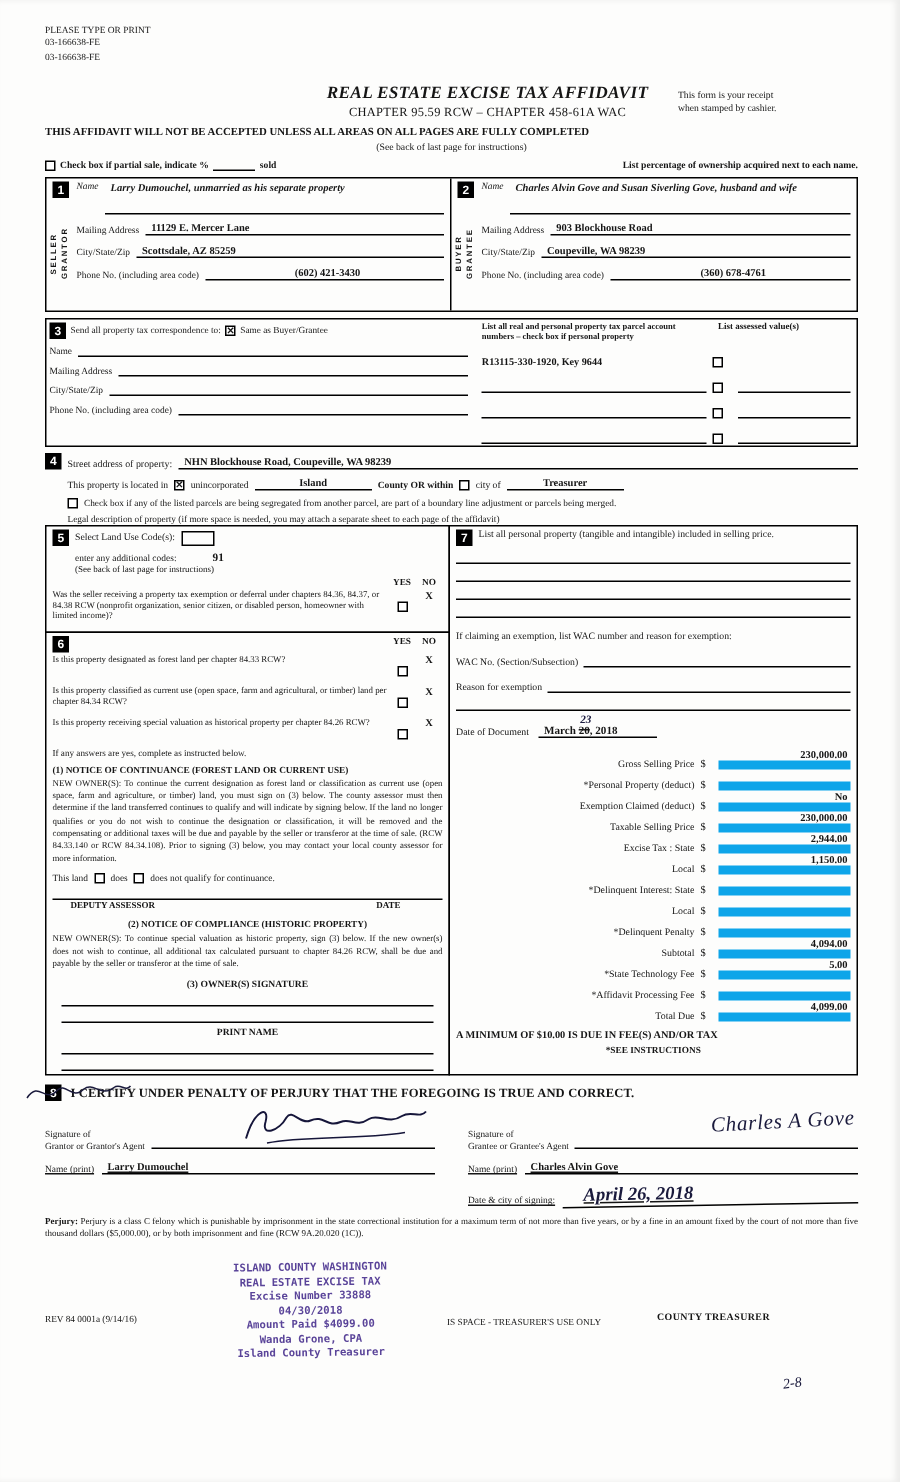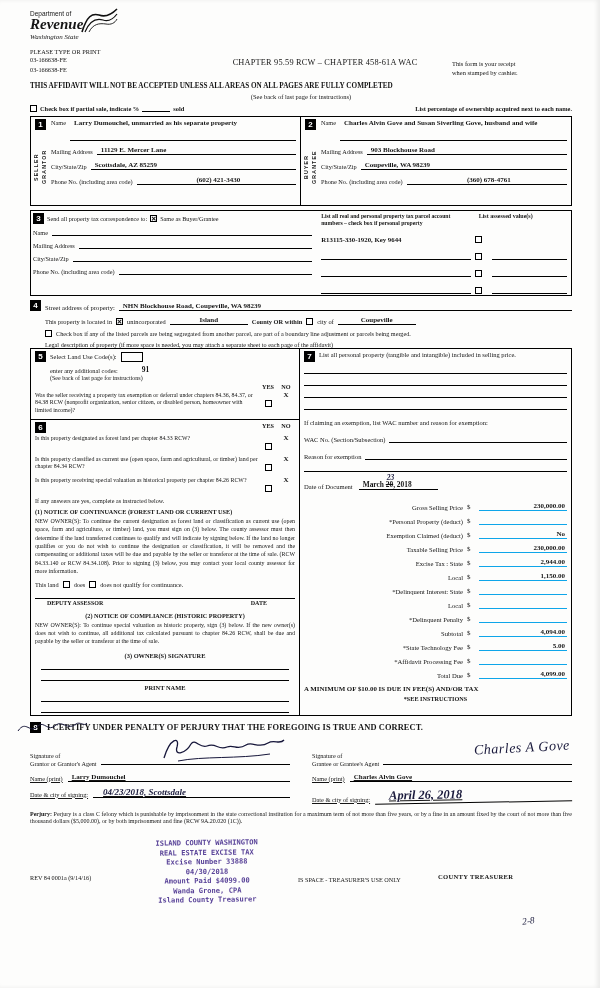--- a/index.html
+++ b/index.html
@@ -37,21 +37,21 @@
   .parties{display:flex;margin-top:4px;height:90px;}
   .party{width:50%;display:flex;padding:2px 4px 2px 2px;}
   .party.first{border-right:1.3px solid #000;}
   .ptab{width:15px;display:flex;flex-direction:column;align-items:center;flex:none;}
   .vlabel{writing-mode:vertical-rl;transform:rotate(180deg);font-family:"Liberation Sans",sans-serif;
           font-size:5.2px;font-weight:bold;letter-spacing:1.2px;line-height:1.5;height:68px;margin-top:3px;text-align:center;}
   .pfields{flex:1;padding-left:3px;}
   .frow{display:flex;align-items:flex-end;gap:4px;}
   .lbl{font-size:6.3px;flex:none;}
   .val{font-size:7px;font-weight:bold;flex:1;padding-left:4px;line-height:1.15;}
-  .rowname{height:22px;align-items:flex-start;}
+  .rowname{height:22px;align-items:flex-start;font-style:italic;}
   .rowname .val{align-self:stretch;}
   .mt6{margin-top:6px;} .mt5{margin-top:5px;}
   
   .s3{display:flex;margin-top:4px;height:86px;}
   .s3l{width:53%;padding:2px 5px 2px 2px;}
   .s3r{width:47%;padding:2px 4px;}
   .s3row1{display:flex;align-items:center;gap:3px;font-size:6.2px;}
   .s3hdr{display:flex;}
   .parcelhdr{width:60%;font-size:5.7px;line-height:1.2;}
   .assessedhdr{width:40%;font-size:6px;padding-left:10px;}
@@ -107,21 +107,21 @@
   .drow{display:flex;align-items:flex-end;gap:6px;margin-top:8px;}
   .drow .lbl{font-size:6.6px;}
   .dval{font-size:7.4px;font-weight:bold;border-bottom:1px solid #000;padding:0 26px 0 4px;}
   .corr{position:relative;}
   .corr .old{text-decoration:line-through;}
   .corr .new{position:absolute;top:-7px;left:1px;font-style:italic;font-weight:bold;font-size:7.5px;color:#1d1d40;}
   .fees{margin-top:7px;}
   .feerow{display:flex;align-items:flex-end;height:14px;}
   .feelabel{flex:1;text-align:right;font-size:6.6px;padding-right:4px;}
   .feecur{width:12px;font-size:7px;}
-  .feeval{width:88px;text-align:right;font-size:7px;font-weight:bold;border-bottom:1px solid #0ea5e9;padding-right:2px;}
+  .feeval{width:88px;text-align:right;font-size:7px;font-weight:bold;border-bottom:6px solid #0ea5e9;padding-right:2px;}
   .minnote{font-size:6.9px;font-weight:bold;margin-top:6px;}
   .seeins{font-size:6.2px;font-weight:bold;text-align:center;margin-top:3px;}
   
   .s8{margin-top:6px;}
   .s8head{display:flex;align-items:center;gap:6px;position:relative;}
   .certify{font-size:8.4px;font-weight:bold;letter-spacing:.1px;}
   .scr1{position:absolute;left:-14px;top:-5px;}
   .sigcols{display:flex;gap:22px;margin-top:5px;}
   .sigcol{flex:1;}
   .sigarea{display:flex;align-items:flex-end;gap:4px;position:relative;height:30px;}
@@ -143,37 +143,26 @@
   .ctreas{position:absolute;left:408px;top:47px;font-size:6.6px;font-weight:bold;letter-spacing:.3px;}
   .pmark{position:absolute;left:492px;top:90px;font-size:9.5px;font-style:italic;color:#1a1a3c;transform:rotate(-8deg);}
 </style>
 </head>
 <body>
 
 <div class="page">
 
   <div class="hdr">
     <div class="h-left">
-      <div class="logo">
-        <div class="lt">
-          <div class="l1">Department of</div>
-          <div class="l2">Revenue</div>
-          <div class="l3">Washington State</div>
-        </div>
-        <svg class="flag" width="40" height="26" viewBox="0 0 40 26">
-          <path d="M3 24 C8 8, 13 5, 20 7 C28 10, 34 5, 38 1" fill="none" stroke="#111" stroke-width="1.6"></path>
-          <path d="M6 24 C11 12, 17 10, 24 12 C30 14, 35 10, 38 6" fill="none" stroke="#111" stroke-width="1.2"></path>
-          <path d="M10 24 C14 16, 20 15, 27 16 C32 17, 36 15, 38 11" fill="none" stroke="#111" stroke-width="0.9"></path>
-        </svg>
-      </div>
       <div class="please">PLEASE TYPE OR PRINT</div>
       <div class="fnum">03-166638-FE</div>
       <div class="fnum">03-166638-FE</div>
     </div>
     <div class="h-center">
+      <div class="title">REAL ESTATE EXCISE TAX AFFIDAVIT</div>
       <div class="subtitle">CHAPTER 95.59 RCW – CHAPTER 458-61A WAC</div>
     </div>
     <div class="h-right">
       <div>This form is your receipt</div>
       <div>when stamped by cashier.</div>
     </div>
   </div>
 
   <div class="warning">THIS AFFIDAVIT WILL NOT BE ACCEPTED UNLESS ALL AREAS ON ALL PAGES ARE FULLY COMPLETED</div>
   <div class="seeback">(See back of last page for instructions)</div>
@@ -309,21 +298,21 @@
     <div class="s4r2">
       <span>This property is located in</span>
       <span class="cb">
           <span class="mk">✕</span>
         </span>
       <span>unincorporated</span>
       <span class="uval">Island</span>
       <span class="b">County OR within</span>
       <span class="cb"></span>
       <span>city of</span>
-      <span class="uval">Coupeville</span>
+      <span class="uval">Treasurer</span>
     </div>
     <div class="s4r3">
       <span class="cb"></span>
       <span>Check box if any of the listed parcels are being segregated from another parcel, are part of a boundary line adjustment or parcels being merged.</span>
     </div>
     <div class="s4r4">Legal description of property (if more space is needed, you may attach a separate sheet to each page of the affidavit)</div>
   </div>
 
 
   <div class="cols">
@@ -514,24 +503,20 @@
           <span class="sigline"></span>
           <svg class="gsig" width="128" height="30" viewBox="0 0 128 30">
             <path d="M6 24 C12 4 22 2 19 13 C16 23 28 19 33 10 C37 4 42 15 49 12 C58 8 60 17 69 13 C76 10 79 17 88 11 C94 7 101 15 110 9 C116 5 122 11 126 6" fill="none" stroke="#16163a" stroke-width="1.3"></path>
             <path d="M20 27 C45 22 80 25 112 20" fill="none" stroke="#16163a" stroke-width="1"></path>
           </svg>
         </div>
         <div class="nrow">
           <span class="lbl">Name (print)</span>
           <span class="val ul">Larry Dumouchel</span>
         </div>
-        <div class="nrow">
-          <span class="lbl">Date &amp; city of signing:</span>
-          <span class="hand hand1 ul">04/23/2018, Scottsdale</span>
-        </div>
       </div>
       <div class="sigcol">
         <div class="sigarea">
           <span class="siglbl">
             <div>Signature of</div>
             <div>Grantee or Grantee's Agent</div>
           </span>
           <span class="sigline"></span>
           <span class="tsig">Charles A Gove</span>
         </div>

